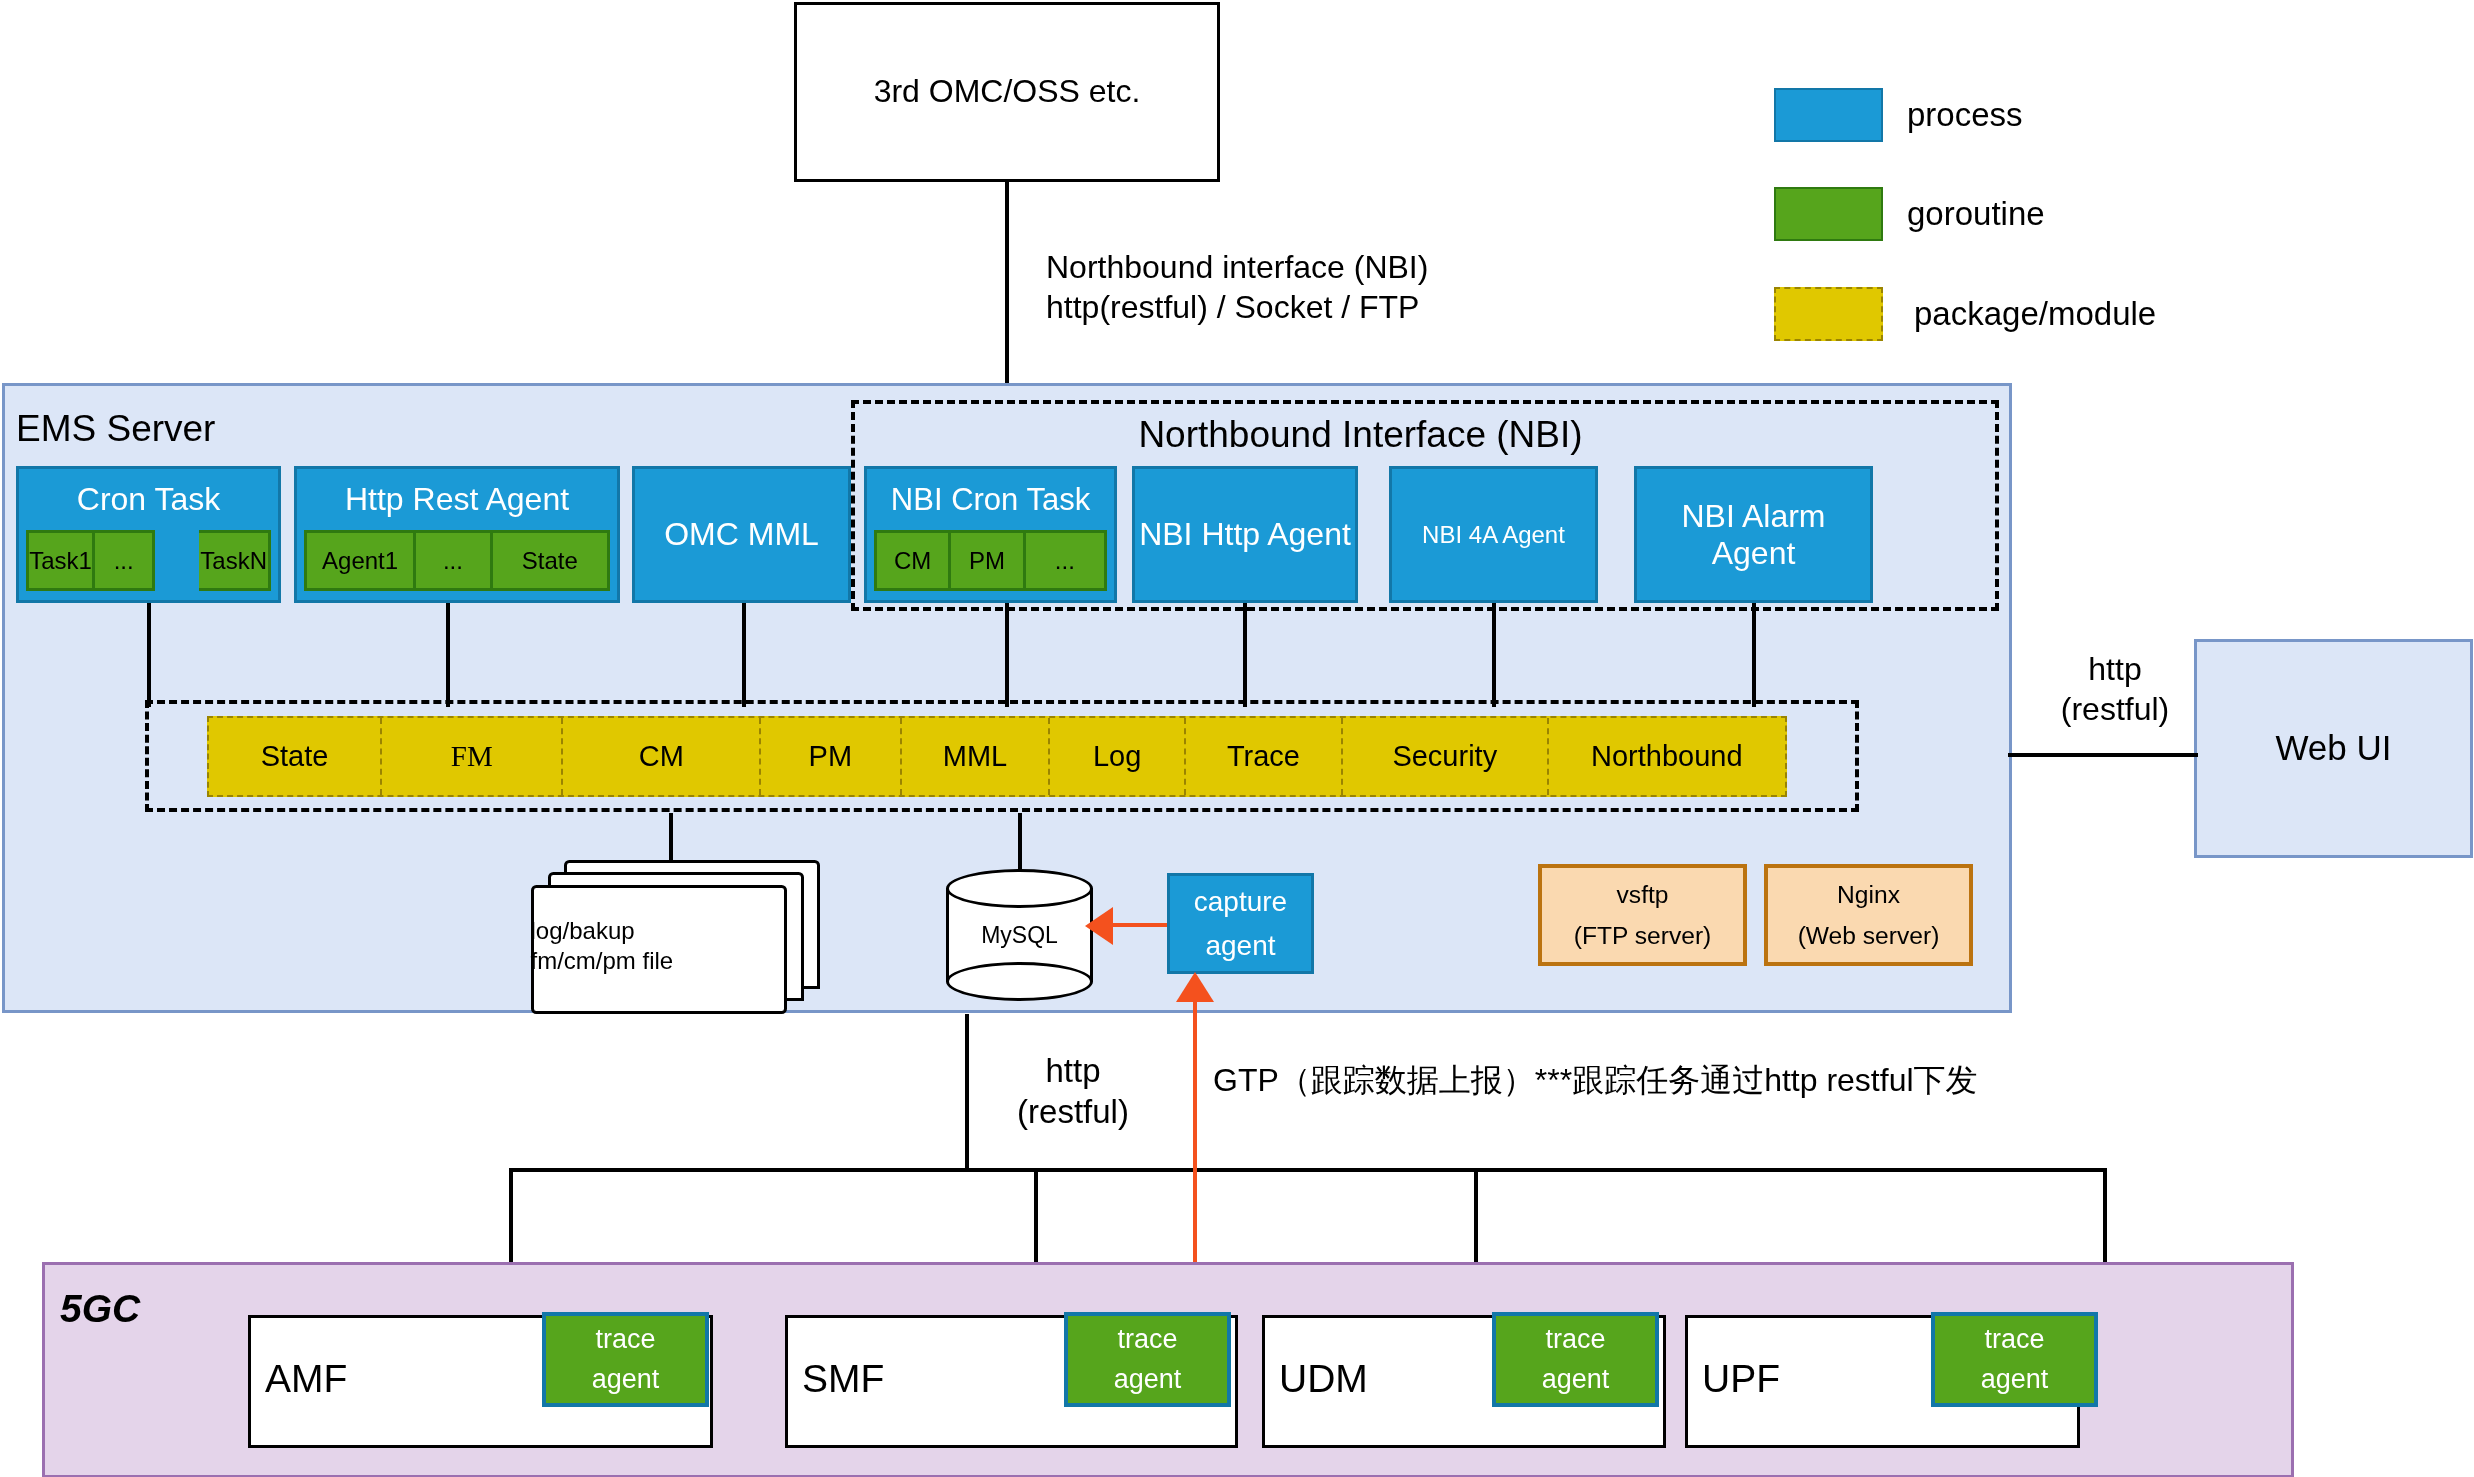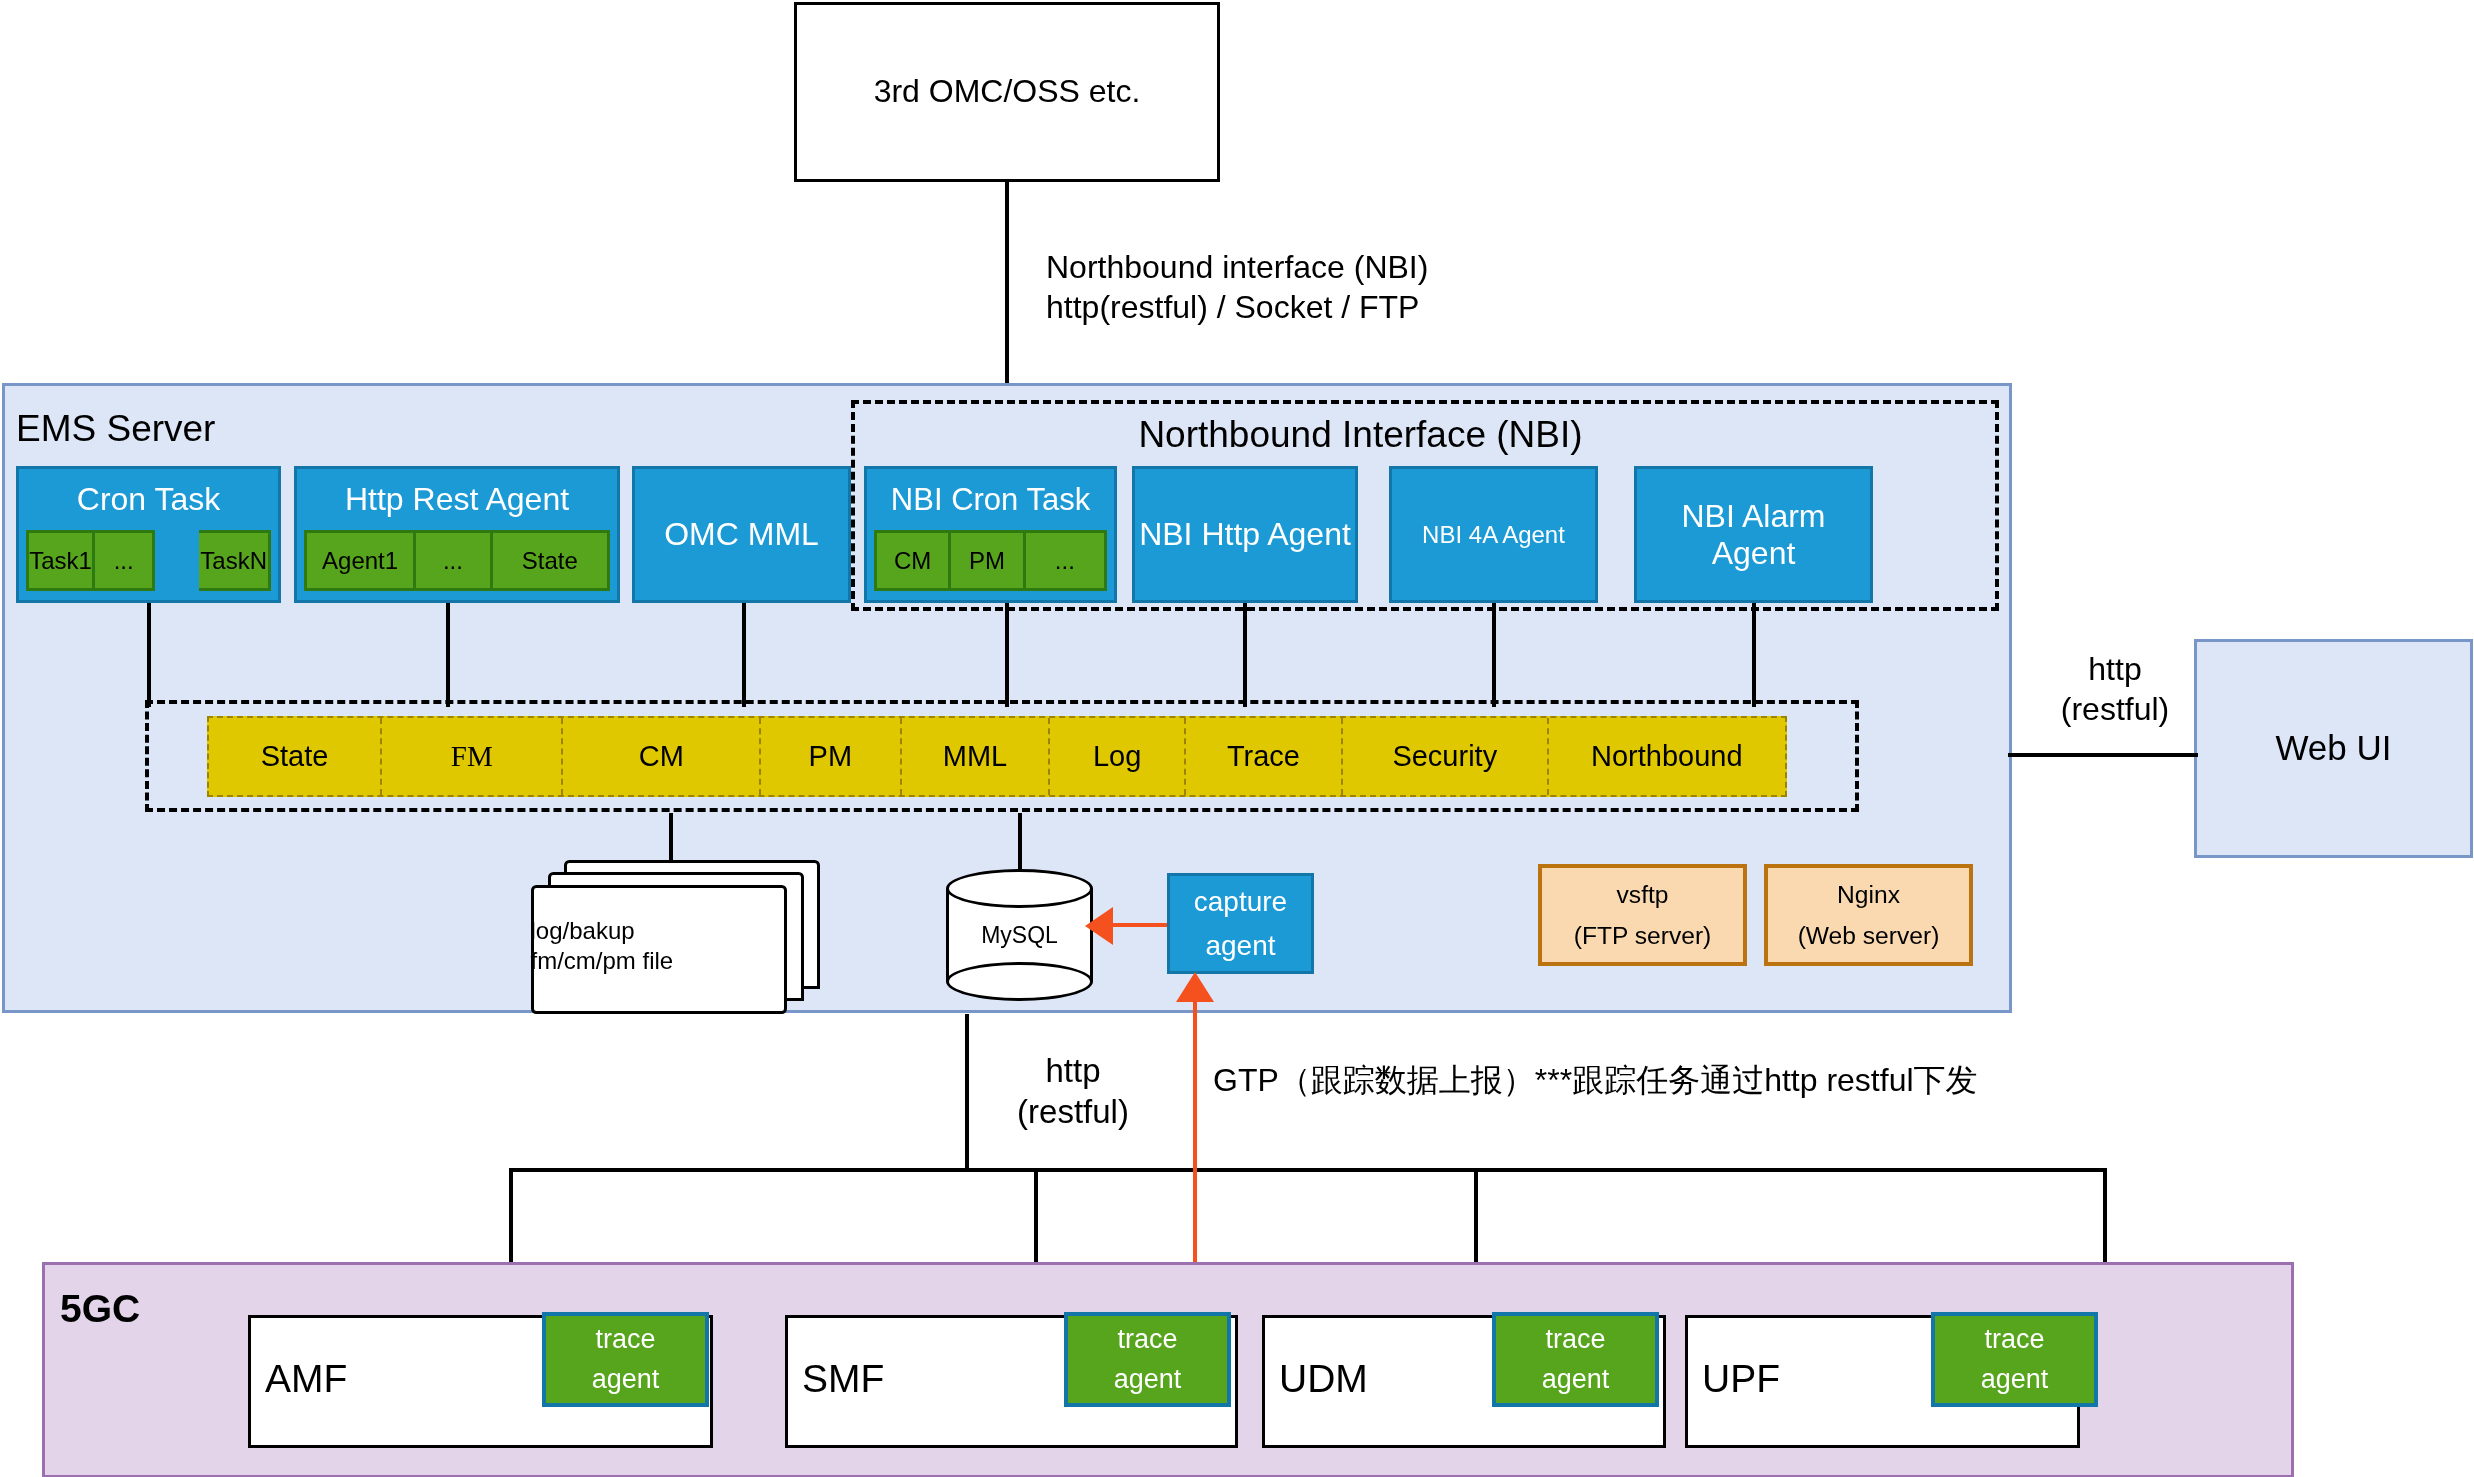--- a/index.html
+++ b/index.html
@@ -49,20 +49,30 @@
     <span class="txt" style="font-size:32px;">3rd OMC/OSS etc.</span>
   </div>
 
   <div class="abs line-v" style="left:1005px;top:182px;height:211px;"></div>
 
   <div class="abs" style="left:1046px;top:247px;width:562px;">
     <div class="txt" style="font-size:32px;line-height:1.25;">Northbound interface (NBI)</div>
     <div class="txt" style="font-size:32px;line-height:1.25;">http(restful) / Socket / FTP</div>
   </div>
 
+  <div class="abs" style="left:1774px;top:83px;width:614px;height:263px;">
+    <div class="abs proc" style="left:0px;top:5.3px;width:109px;height:54px;border-width:2.6px;"></div>
+    <div class="abs txt ctr" style="left:133px;top:5.3px;height:54px;font-size:33px;justify-content:flex-start;">process</div>
+
+    <div class="abs go" style="left:0px;top:104px;width:109px;height:54px;border-width:2.6px;"></div>
+    <div class="abs txt ctr" style="left:133px;top:104px;height:54px;font-size:33px;justify-content:flex-start;">goroutine</div>
+
+    <div class="abs pkg" style="left:0px;top:204px;width:109px;height:54px;"></div>
+    <div class="abs txt ctr" style="left:140px;top:204px;height:54px;font-size:33px;justify-content:flex-start;">package/module</div>
+  </div>
 
   <div class="abs ems-panel" style="left:1.8px;top:383px;width:2010px;height:630px;"></div>
 
   <div class="abs txt" style="left:16px;top:408px;font-size:37px;">EMS Server</div>
 
   <div class="abs dashed-black" style="left:851px;top:400px;width:1148px;height:211px;"></div>
   <div class="abs txt ctr" style="left:878px;top:411px;width:965px;height:49px;font-size:37px;">Northbound Interface (NBI)</div>
 
   <div class="abs proc" style="left:16px;top:466px;width:265px;height:137px;">
     <div class="abs ctr" style="left:0;right:0;top:5.3px;height:51px;font-size:32px;color:#fff;">Cron Task</div>
@@ -197,21 +207,21 @@
   <div class="abs txt" style="left:1213px;top:1059px;font-size:32px;">GTP（跟踪数据上报）***跟踪任务通过http restful下发</div>
 
   <div class="abs oline-h" style="left:672px;top:1292px;width:1395px;"></div>
   <div class="abs oline-v" style="left:672px;top:1292px;height:332px;"></div>
   <div class="abs oline-v" style="left:1193px;top:1292px;height:332px;"></div>
   <div class="abs oline-v" style="left:1624px;top:1292px;height:332px;"></div>
   <div class="abs oline-v" style="left:2064px;top:1292px;height:332px;"></div>
 
   <div class="abs gc-panel" style="left:42px;top:1262px;width:2252px;height:216px;"></div>
 
-  <div class="abs txt" style="left:60px;top:1287px;font-size:39px;font-weight:bold;">5GC</div>
+  <div class="abs txt" style="left:60px;top:1287px;font-size:39px;font-weight:bold;font-style:italic;">5GC</div>
 
   <div class="abs white-box" style="left:248px;top:1315px;width:465px;height:133px;">
     <div class="abs txt" style="left:14px;top:39px;font-size:39px;">AMF</div>
   </div>
   <div class="abs go-blue-border" style="left:542px;top:1312px;width:167px;height:95px;">
     <div class="abs ctr" style="left:0;right:0;top:1.8px;height:44px;font-size:27px;color:#fff;">trace</div>
     <div class="abs ctr" style="left:0;right:0;top:42px;height:44px;font-size:27px;color:#fff;">agent</div>
   </div>
 
   <div class="abs white-box" style="left:785px;top:1315px;width:453px;height:133px;">

